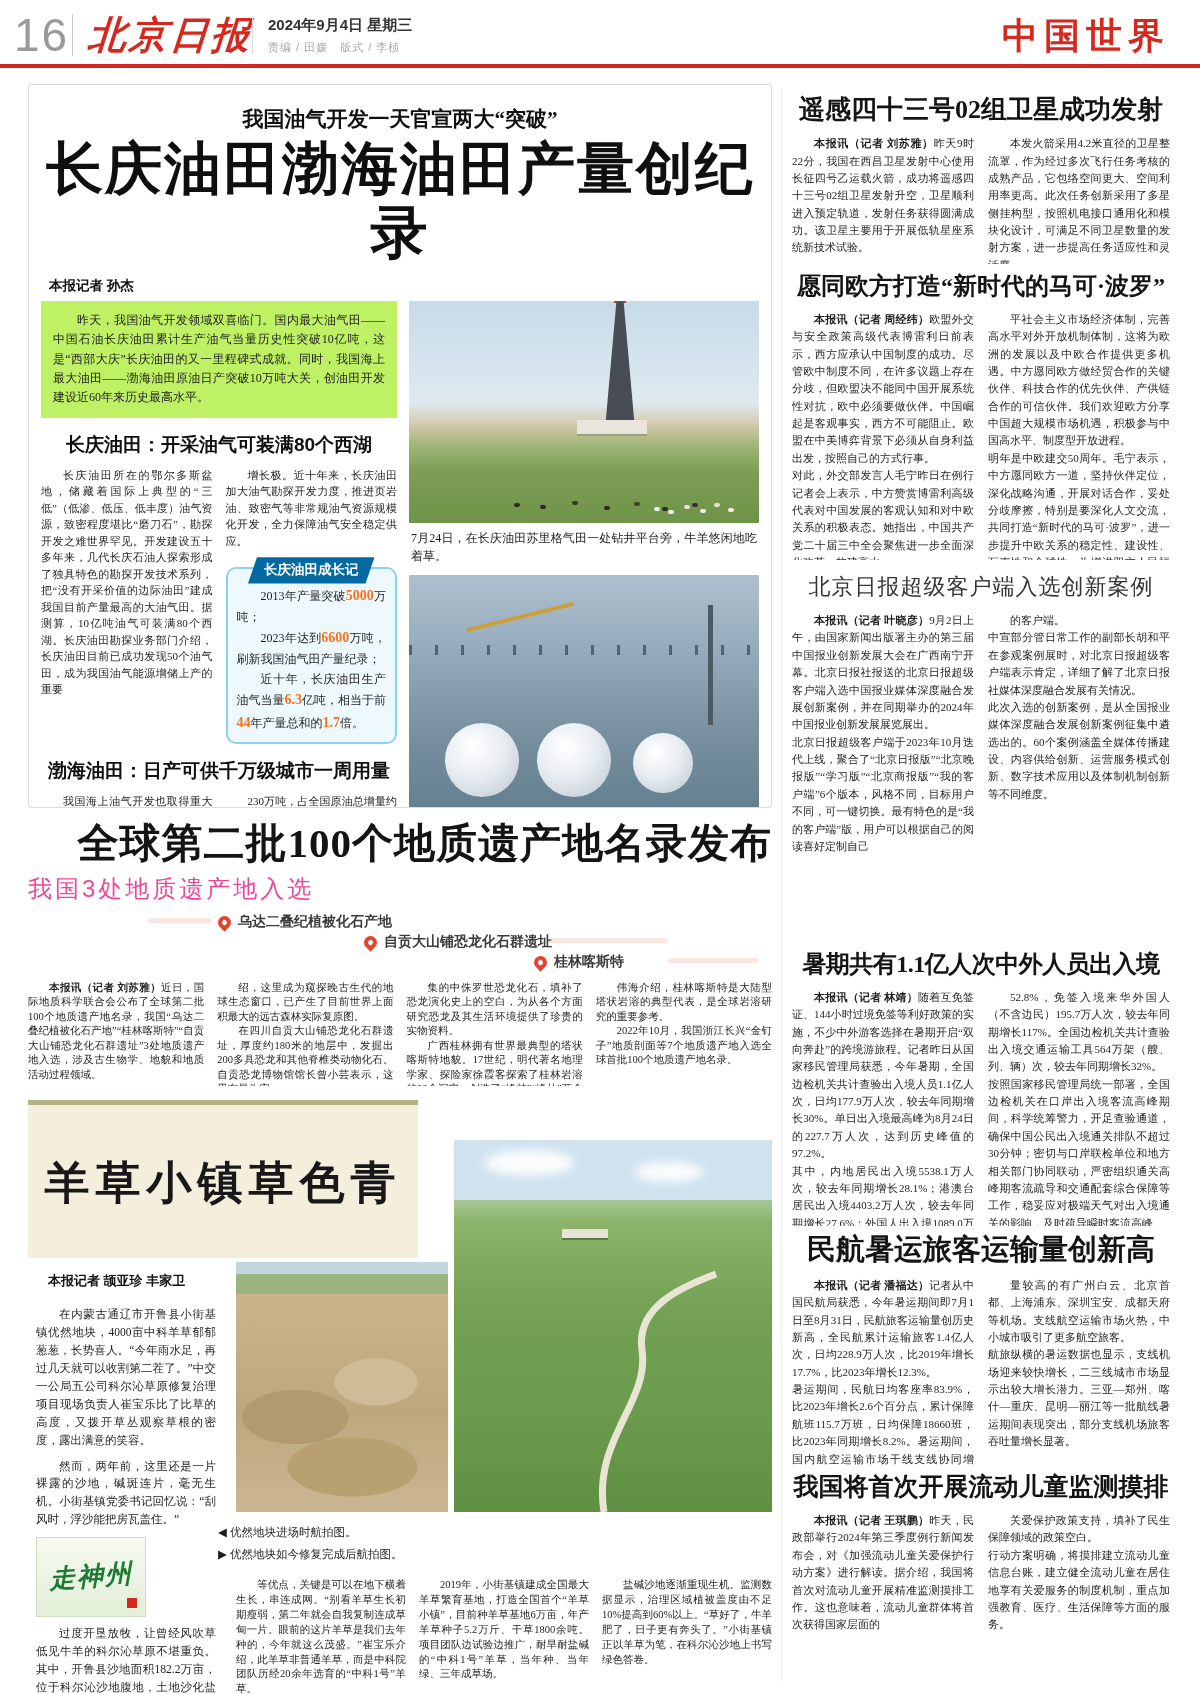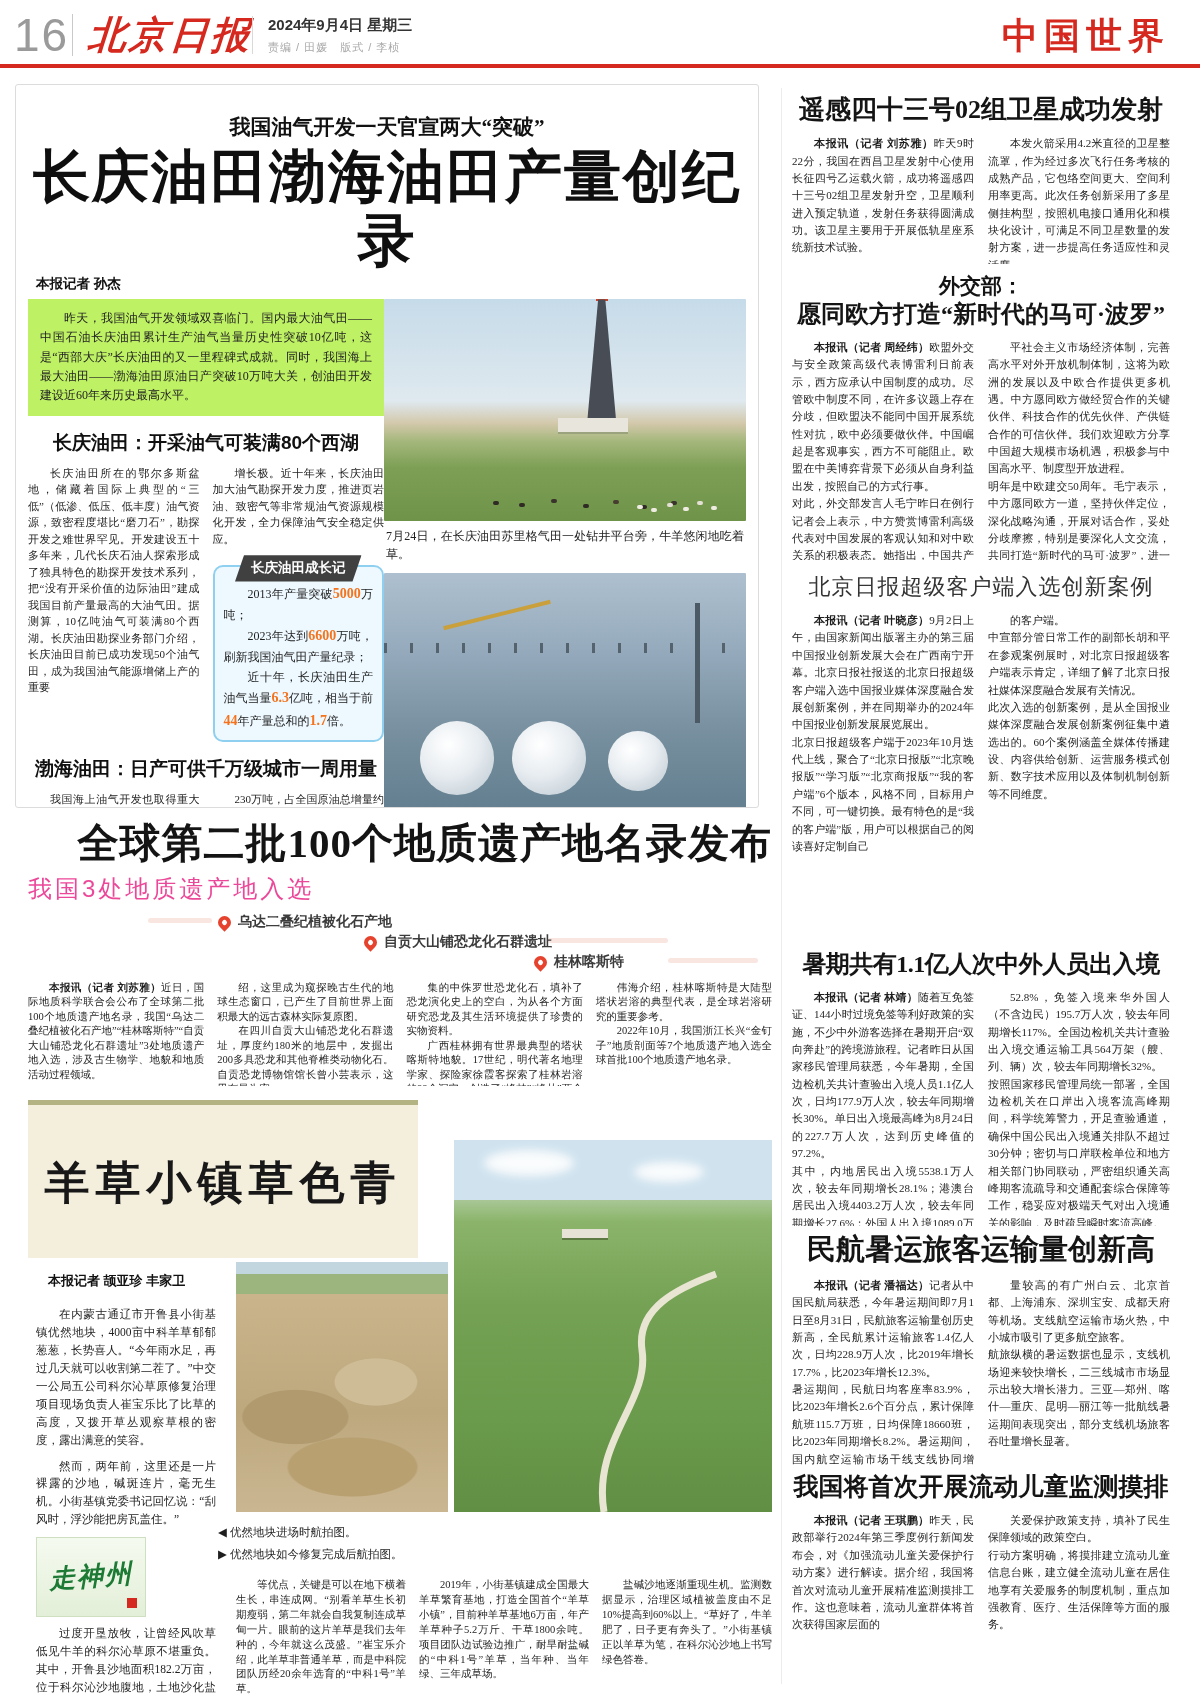--- a/index.html
+++ b/index.html
@@ -21,42 +21,42 @@
   .hdr-date { position:absolute; left:268px; top:16px; font-size:15px; font-weight:bold; color:#333;
     font-family:"Liberation Sans","DejaVu Sans",sans-serif;}
   .hdr-editors { position:absolute; left:268px; top:40px; font-size:11px; color:#a8a8a8;
     font-family:"Liberation Sans","DejaVu Sans",sans-serif; letter-spacing:1px;}
   .hdr-section { position:absolute; right:30px; top:12px; font-size:36px; font-weight:bold;
     color:#d5281e; letter-spacing:6px; }
   .hdr-rule { position:absolute; left:0; top:64px; width:1200px; height:4px; background:#d5281e; }
   .col-rule { position:absolute; left:781px; top:88px; width:1px; height:1596px; background:#ececec; }
 
   
-  .main-box { position:absolute; left:15px; top:84px; width:744px; height:724px;
-    border:1px solid #dcdcdc; border-radius:3px; padding:24px 12px 0; overflow:hidden; }
+  .main-box { position:absolute; left:28px; top:84px; width:744px; height:724px;
+    border:1px solid #dcdcdc; border-radius:3px; padding:16px 12px 0; overflow:hidden; }
   .kicker { text-align:center; font-size:21px; font-weight:bold; color:#111; margin-top:4px; }
   .headline { text-align:center; font-size:57px; font-weight:bold; color:#0f0f0f;
     letter-spacing:2px; line-height:1.12; margin-top:4px;
     font-family:"Liberation Sans","DejaVu Sans",sans-serif; }
-  .main-row { display:flex; }
+  .main-row { display:flex; gap:12px; margin-top:10px; }
   .main-left { width:356px; flex:none; }
   .main-photos { flex:1; padding-top:26px; }
   .byline { font-size:13.5px; font-weight:bold; color:#111; margin:2px 0 6px 8px;
     font-family:"Liberation Sans","DejaVu Sans",sans-serif;}
   .lead { background:#bef264; padding:10px 12px; font-size:12px; line-height:1.62;
     text-align:justify; text-indent:2em; color:#222; }
   .subhead { text-align:center; font-size:19px; font-weight:bold; color:#101010; margin:14px 0 9px;
     font-family:"Liberation Sans","DejaVu Sans",sans-serif;}
   .tcols { display:flex; gap:13px; }
   .tcol { flex:1; font-size:11px; line-height:1.5; text-align:justify; color:#1e1e1e; }
   .tcol p { text-indent:2em; margin:0; }
   .growth-box { border:2px solid #8fd0f0; border-radius:10px; background:#eef9ff;
     padding:16px 9px 8px; position:relative; margin-top:18px; }
   .growth-tab { position:absolute; top:-12px; left:50%; transform:translateX(-50%);
-    background:#404040; color:#fff; font-size:13.5px; font-weight:bold; padding:3px 16px;
+    background:#0369a1; color:#fff; font-size:13.5px; font-weight:bold; padding:3px 16px;
     white-space:nowrap; clip-path:polygon(9px 0,100% 0,calc(100% - 9px) 100%,0 100%);
     font-family:"Liberation Sans","DejaVu Sans",sans-serif;}
   .growth-box p { font-size:12px; line-height:1.62; text-indent:2em; margin:0; color:#1e1e1e;}
   .growth-box strong { color:#f4731c; font-weight:bold; font-size:14px; }
   .photo { position:relative; overflow:hidden; border-radius:1px; }
   .photo1 { height:222px;
     background:linear-gradient(180deg,#c6dbe9 0%,#dfe9ef 46%,#d3c8ab 56%,#a5b77c 64%,#7d9f55 76%,#6e9349 100%); }
   .rig-mast { position:absolute; left:56%; bottom:42%; width:30px; height:128px; background:#474c55;
     clip-path:polygon(38% 0,62% 0,100% 100%,0 100%); }
   .rig-top { position:absolute; left:calc(56% + 9px); bottom:calc(42% + 126px); width:12px; height:10px; background:#c8452c; }
@@ -306,21 +306,20 @@
 
   <div class="r-art" id="art0">
     <div class="r-title">遥感四十三号02组卫星成功发射</div>
     <div class="r-body">
       <div class="r-col"><strong>本报讯（记者 刘苏雅）</strong>昨天9时22分，我国在西昌卫星发射中心使用长征四号乙运载火箭，成功将遥感四十三号02组卫星发射升空，卫星顺利进入预定轨道，发射任务获得圆满成功。该卫星主要用于开展低轨星座系统新技术试验。</div>
       <div class="r-col">本发火箭采用4.2米直径的卫星整流罩，作为经过多次飞行任务考核的成熟产品，它包络空间更大、空间利用率更高。此次任务创新采用了多星侧挂构型，按照机电接口通用化和模块化设计，可满足不同卫星数量的发射方案，进一步提高任务适应性和灵活度。</div>
     </div>
   </div>
 
   <div class="r-art" id="art1">
-    <div class="r-kicker">外交部：</div>
     <div class="r-title">愿同欧方打造“新时代的马可·波罗”</div>
     <div class="r-body">
       <div class="r-col"><strong>本报讯（记者 周经纬）</strong>欧盟外交与安全政策高级代表博雷利日前表示，西方应承认中国制度的成功。尽管欧中制度不同，在许多议题上存在分歧，但欧盟决不能同中国开展系统性对抗，欧中必须要做伙伴。中国崛起是客观事实，西方不可能阻止。欧盟在中美博弈背景下必须从自身利益出发，按照自己的方式行事。
 对此，外交部发言人毛宁昨日在例行记者会上表示，中方赞赏博雷利高级代表对中国发展的客观认知和对中欧关系的积极表态。她指出，中国共产党二十届三中全会聚焦进一步全面深化改革，构建高水</div>
       <div class="r-col">平社会主义市场经济体制，完善高水平对外开放机制体制，这将为欧洲的发展以及中欧合作提供更多机遇。中方愿同欧方做经贸合作的关键伙伴、科技合作的优先伙伴、产供链合作的可信伙伴。我们欢迎欧方分享中国超大规模市场机遇，积极参与中国高水平、制度型开放进程。
 明年是中欧建交50周年。毛宁表示，中方愿同欧方一道，坚持伙伴定位，深化战略沟通，开展对话合作，妥处分歧摩擦，特别是要深化人文交流，共同打造“新时代的马可·波罗”，进一步提升中欧关系的稳定性、建设性、互惠性和全球性，为增进双方人民福祉、促进世界稳定繁荣作出更大贡献。</div>
     </div>
   </div>
 
   <div class="r-art" id="art2">

